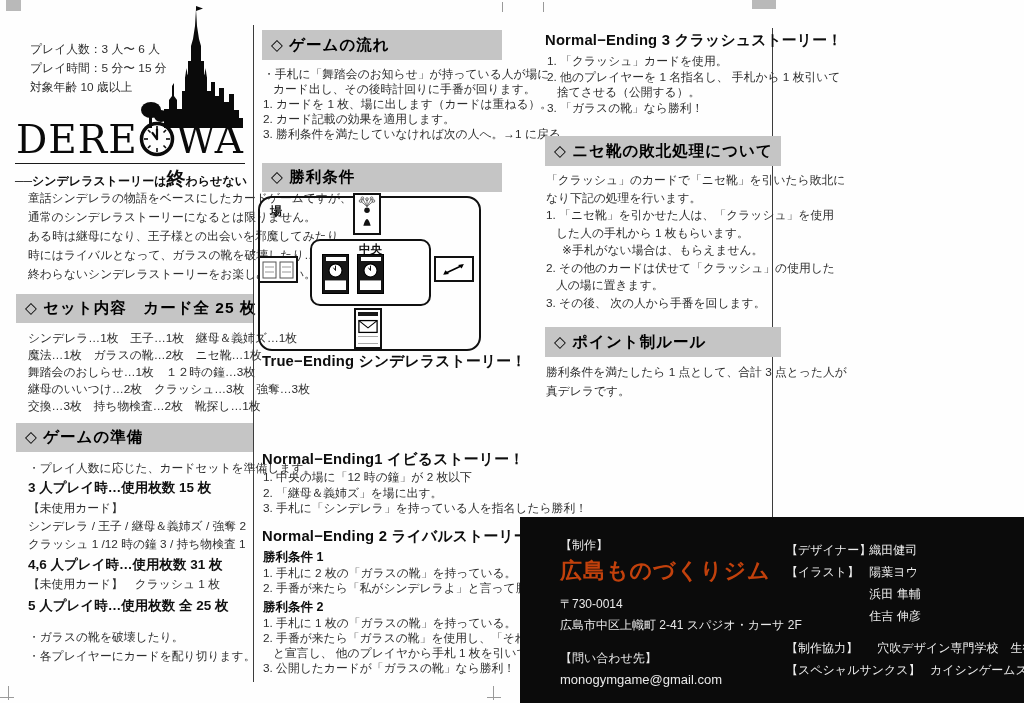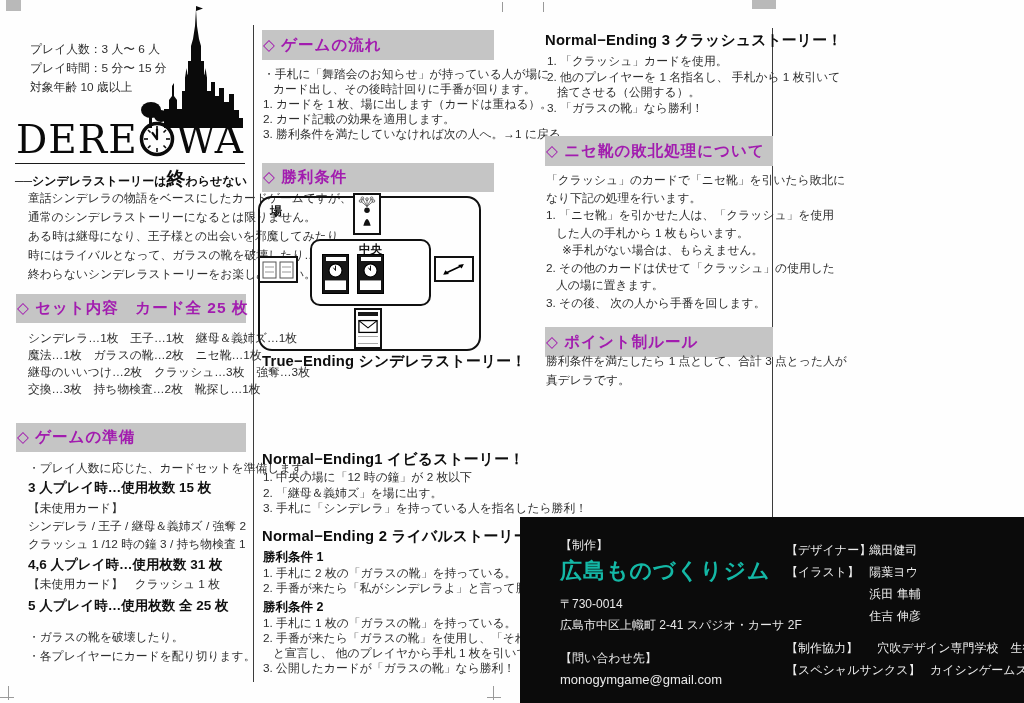--- a/index.html
+++ b/index.html
@@ -7,22 +7,22 @@
         font-family:"Liberation Sans","DejaVu Sans",sans-serif;color:#2e2e2e;}
   .abs{position:absolute;}
   .t{font-size:11.8px;line-height:15px;white-space:nowrap;color:#2e2e2e;}
   .lh17 .t{line-height:17px;}
   .lh19 .t{line-height:19px;}
   .lh155 .t{line-height:15.5px;}
   .lh175 .t{line-height:17.5px;}
   .b{font-weight:bold;color:#111;}
   .i1{padding-left:10px;}
   .i2{padding-left:16px;}
-  .hbar{background:#c5c5c5;display:flex;align-items:center;padding-left:1px;
-        font-weight:bold;color:#a21caf;font-size:15.5px;letter-spacing:1px;white-space:nowrap;}
+  .hbar{background:#c5c5c5;display:flex;align-items:center;padding-left:9px;
+        font-weight:bold;color:#000000;font-size:15.5px;letter-spacing:1px;white-space:nowrap;}
   .etitle{font-weight:bold;color:#0d0d0d;font-size:14.8px;white-space:nowrap;letter-spacing:.2px;}
   .esub{font-weight:bold;color:#0d0d0d;font-size:12.5px;white-space:nowrap;margin-top:3px;}
   .vline{background:#3c3c3c;width:1px;}
   .cropmark{background:#9a9a9a;}
   .graycorner{background:#b9b9b9;}
   .logo{font-family:"DejaVu Serif","Liberation Serif",serif;font-size:39px;color:#0a0a0a;
         letter-spacing:1px;display:flex;align-items:center;justify-content:center;}
   .logo svg{margin:0 1px;}
   .tagline{font-size:12px;font-weight:bold;color:#0d0d0d;text-align:center;white-space:nowrap;}
   .tagline .big{font-size:19px;font-family:"DejaVu Serif","Liberation Serif",serif;}
@@ -31,21 +31,21 @@
   .mini-card{position:absolute;box-sizing:border-box;display:flex;flex-direction:column;
              align-items:center;justify-content:flex-start;}
   .mc-dark{background:#161616;border:1.5px solid #000;}
   .mc-light{background:#fff;border:2px solid #111;}
   .mc-title{background:#fff;height:4px;width:80%;margin-top:2px;}
   .mc-title-dark{background:#1a1a1a;height:4px;width:84%;margin-top:2px;}
   .mc-text{background:#fff;height:9px;width:84%;margin-top:2px;border-top:1px solid #999;}
   .mc-text-lines{width:80%;margin-top:2px;border-top:1px solid #aaa;border-bottom:1px solid #aaa;height:6px;}
   .credits{background:#0b0b0b;color:#eeeeee;}
   .credits .lbl{font-size:12px;color:#e9e9e9;white-space:nowrap;}
-  .credits .big{font-size:22px;font-weight:bold;letter-spacing:1px;color:#14b8a6;white-space:nowrap;}
+  .credits .big{font-size:22px;font-weight:bold;letter-spacing:1px;color:#c2410c;white-space:nowrap;}
   .credits .row{white-space:nowrap;font-size:12px;line-height:22px;}
   .credits .clabel{display:inline-block;width:80px;}
   .fieldlabel{font-weight:bold;font-size:12px;color:#111;}
   .centerlabel{font-weight:bold;font-size:11.5px;color:#111;text-align:center;}
 </style>
 </head>
 <body>
 
 <div class="page">
 
@@ -112,20 +112,21 @@
     <div class="t">通常のシンデレラストーリーになるとは限りません。</div>
     <div class="t">ある時は継母になり、王子様との出会いを邪魔してみたり、</div>
     <div class="t">時にはライバルとなって、ガラスの靴を破壊したり……</div>
     <div class="t">終わらないシンデレラストーリーをお楽しみ下さい。</div>
   </div>
 
   <div class="abs hbar" style="left:16px;top:294px;width:229px;height:29px;">◇ セット内容　カード全 25 枚</div>
   <div class="abs lh17" style="left:28px;top:330px;">
     <div class="t">シンデレラ…1枚　王子…1枚　継母＆義姉ズ…1枚</div>
     <div class="t">魔法…1枚　ガラスの靴…2枚　ニセ靴…1枚</div>
+    <div class="t">舞踏会のおしらせ…1枚　１２時の鐘…3枚</div>
     <div class="t">継母のいいつけ…2枚　クラッシュ…3枚　強奪…3枚</div>
     <div class="t">交換…3枚　持ち物検査…2枚　靴探し…1枚</div>
   </div>
 
   <div class="abs hbar" style="left:16px;top:423px;width:229px;height:29px;">◇ ゲームの準備</div>
   <div class="abs" style="left:28px;top:459px;">
     <div class="t" style="line-height:18px;">・プレイ人数に応じた、カードセットを準備します。</div>
     <div class="t b" style="line-height:22px;font-size:13.5px;">3 人プレイ時…使用枚数 15 枚</div>
     <div class="t" style="line-height:18px;">【未使用カード】</div>
     <div class="t" style="line-height:18px;">シンデレラ / 王子 / 継母＆義姉ズ / 強奪 2</div>
@@ -261,21 +262,21 @@
     <div class="t">なり下記の処理を行います。</div>
     <div class="t">1. 「ニセ靴」を引かせた人は、「クラッシュ」を使用</div>
     <div class="t i1">した人の手札から 1 枚もらいます。</div>
     <div class="t i2">※手札がない場合は、もらえません。</div>
     <div class="t">2. その他のカードは伏せて「クラッシュ」の使用した</div>
     <div class="t i1">人の場に置きます。</div>
     <div class="t">3. その後、 次の人から手番を回します。</div>
   </div>
 
   <div class="abs hbar" style="left:545px;top:327px;width:227px;height:30px;">◇ ポイント制ルール</div>
-  <div class="abs lh19" style="left:546px;top:352px;">
+  <div class="abs lh19" style="left:546px;top:363px;">
     <div class="t">勝利条件を満たしたら 1 点として、合計 3 点とった人が</div>
     <div class="t">真デレラです。</div>
   </div>
 
   <div class="abs credits" style="left:520px;top:517px;width:504px;height:186px;">
     <div class="abs" style="left:40px;top:20px;">
       <div class="lbl">【制作】</div>
       <div class="big" style="margin-top:2px;">広島ものづくりジム</div>
       <div class="lbl" style="margin-top:8px;line-height:21px;">〒730-0014</div>
       <div class="lbl" style="line-height:21px;">広島市中区上幟町 2-41 スパジオ・カーサ 2F</div>

